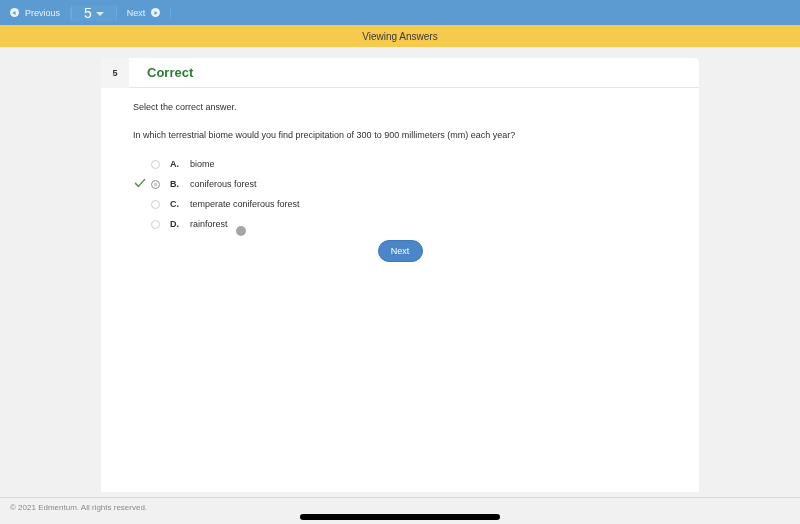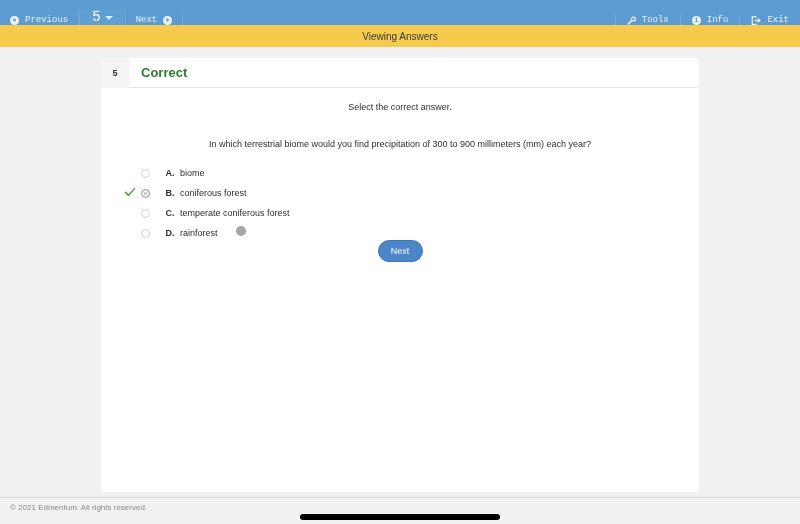--- a/index.html
+++ b/index.html
@@ -9,23 +9,22 @@
     font-family: "Liberation Sans", sans-serif;
     overflow: hidden;
   }
   #app { position: relative; width: 800px; height: 524px; }
 
   
   .topbar {
     position: absolute; top: 0; left: 0;
     width: 800px; height: 25px;
     background: #5b9bd1;
-    display: flex; align-items: flex-end;
+    display: flex; align-items: center;
     color: #ffffff;
-    font-family: Liberation Mono, monospace;
   }
   .nav-btn {
     display: flex; align-items: center; gap: 6px;
     padding: 0 10px;
     font-size: 9px;
     color: #eaf2fa;
     border-right: 1px solid #6ea8d8;
     white-space: nowrap;
   }
   .nav-btn.first { border-left: none; }
@@ -113,28 +112,28 @@
     display: flex; align-items: center;
     border-bottom: 1px solid #e6e6e6;
   }
   .qnum-box {
     width: 28px; height: 30px;
     background: #f4f4f4;
     display: flex; align-items: center; justify-content: center;
     font-size: 9px; font-weight: bold; color: #333333;
   }
   .verdict {
-    margin-left: 12px;
+    margin-left: 18px;
     font-size: 13px; font-weight: bold;
     color: #2f7d32;
   }
-  .card-body { padding: 14px 22px 0 22px; text-align: center; }
+  .card-body { padding: 14px 22px 0 32px; }
   .instruction { font-size: 9px; color: #2f2f2f; }
   .question {
-    margin-top: 27px;
+    margin-top: 18px;
     font-size: 9px; color: #2f2f2f;
   }
 
   
   .options { margin-top: 14px; padding-left: 18px; }
   .option {
     position: relative;
     height: 20px;
     display: flex; align-items: center;
   }
@@ -212,39 +211,20 @@
     </div>
 
     <div class="nav-btn">
       <span>Next</span>
       <span class="circ-icon circ-right"></span>
     </div>
 
 
     <div class="spacer"></div>
 
-    <div class="right-group">
-      <div class="nav-btn">
-        <svg class="svg-ico" width="9" height="9" viewBox="0 0 16 16">
-          <path fill="#eaf2fa" d="M11.5 1a4.5 4.5 0 0 0-4.2 6.1L1.4 13a1.4 1.4 0 1 0 2 2l5.9-5.9A4.5 4.5 0 1 0 11.5 1zm0 2.2a2.3 2.3 0 1 1 0 4.6 2.3 2.3 0 0 1 0-4.6z"></path>
-        </svg>
-        <span>Tools</span>
-      </div>
-      <div class="nav-btn">
-        <span class="info-icon">i</span>
-        <span>Info</span>
-      </div>
-      <div class="nav-btn">
-        <svg class="svg-ico" width="10" height="9" viewBox="0 0 16 14">
-          <path fill="#eaf2fa" d="M9 0v2H3v10h6v2H1V0h8z"></path>
-          <path fill="#eaf2fa" d="M11 3l5 4-5 4V8.2H6V5.8h5V3z"></path>
-        </svg>
-        <span>Exit</span>
-      </div>
-    </div>
   </div>
 
   <div class="statusbar">
     <span>Viewing Answers</span>
   </div>
 
   <div class="card">
 
     <div class="card-head">
       <div class="qnum-box">5</div>

